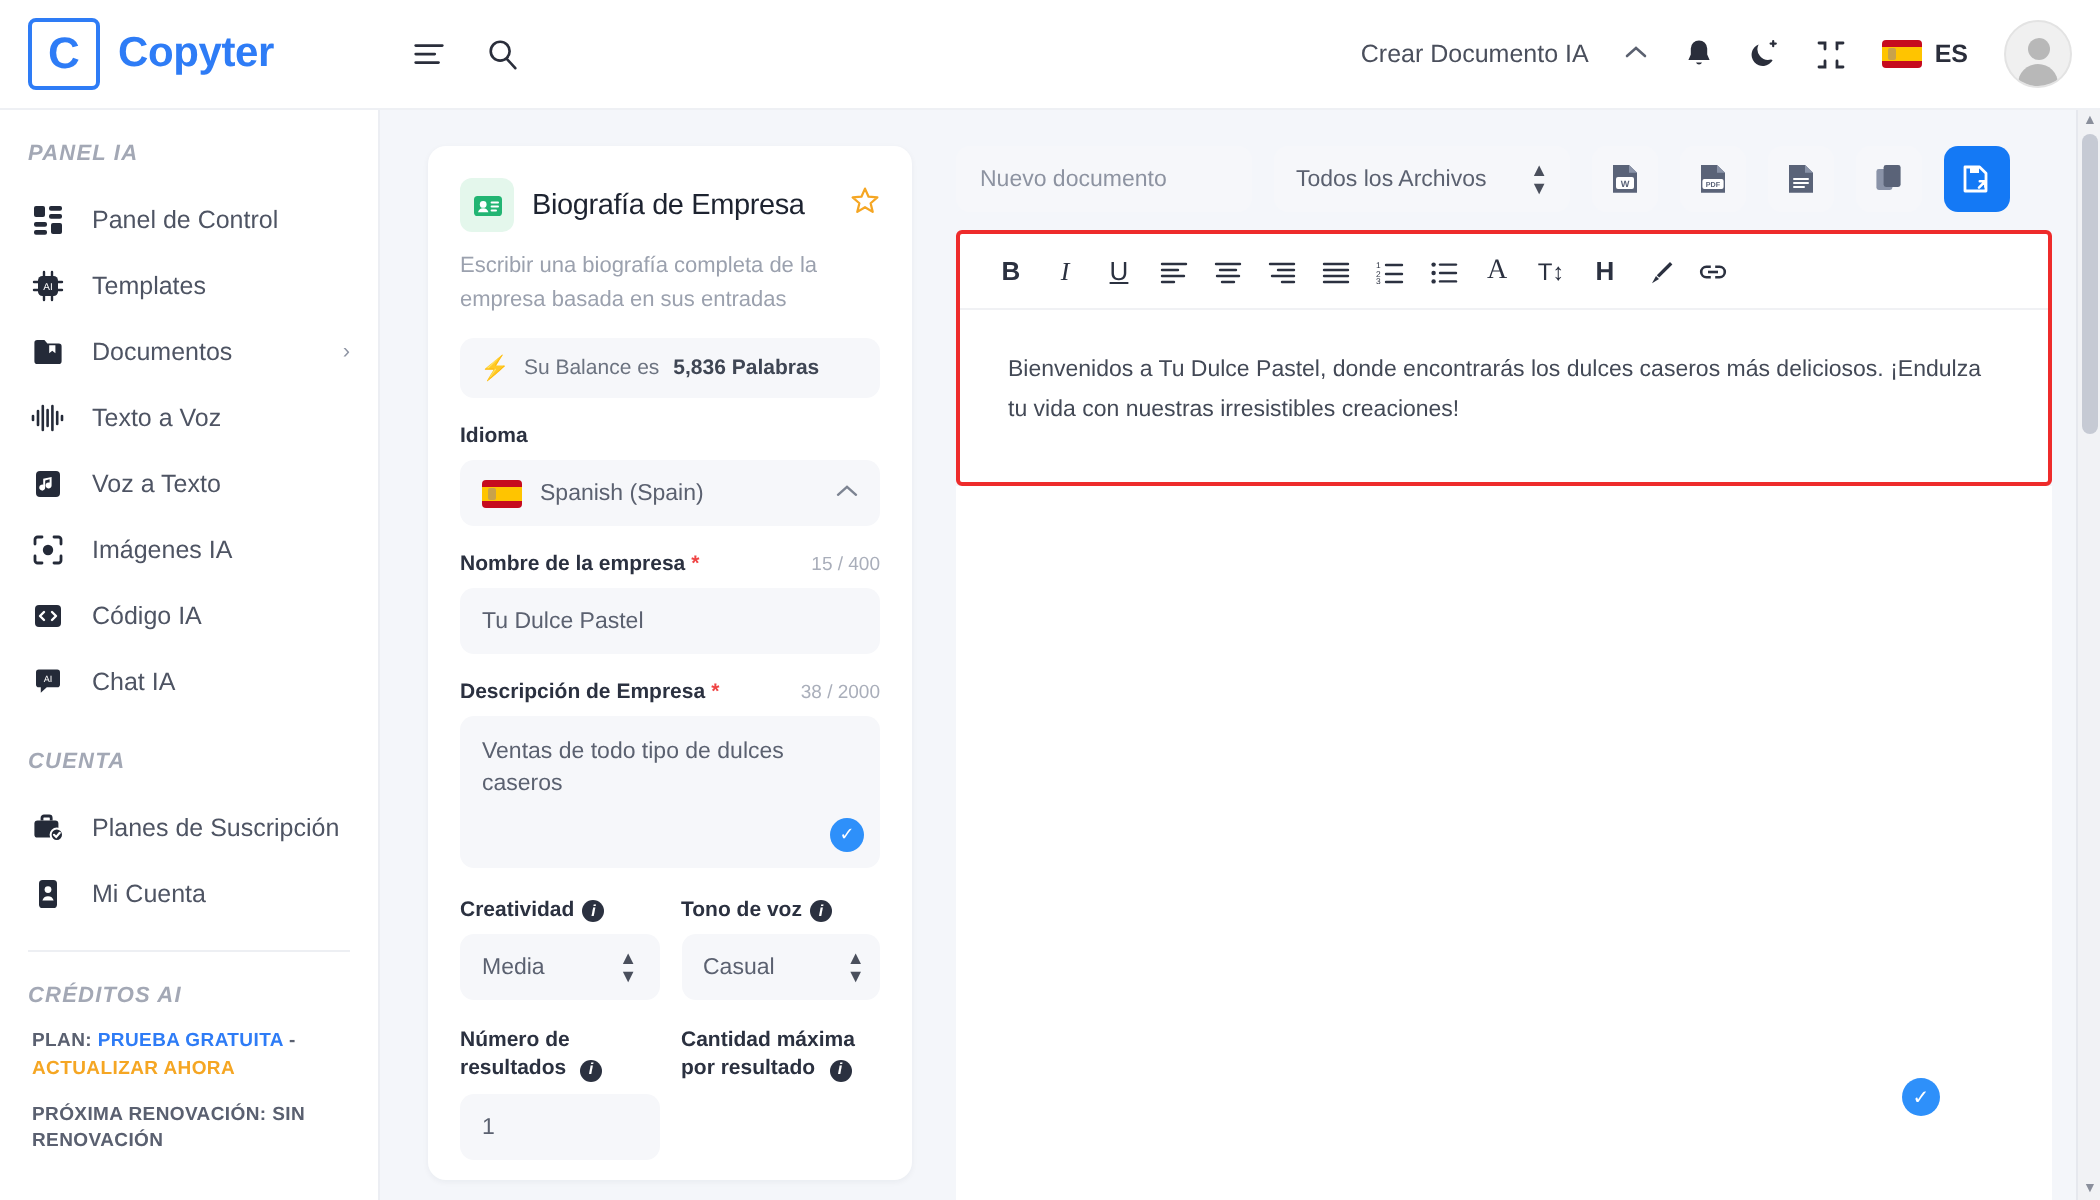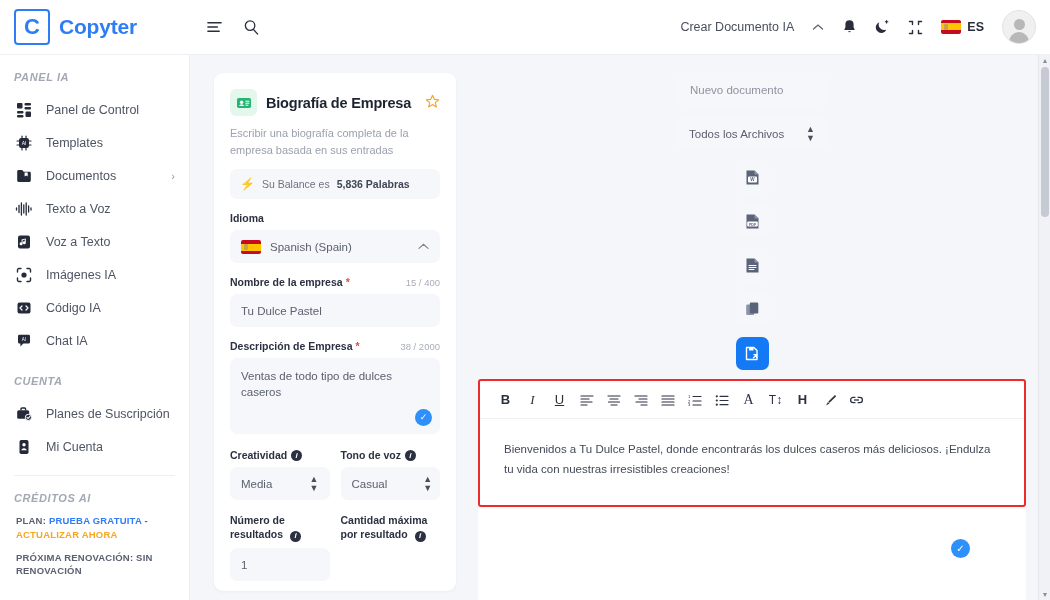--- a/index.html
+++ b/index.html
@@ -81,21 +81,21 @@
     width: 242px; flex: 0 0 242px; background: #fff; border-radius: 9px;
     padding: 16px 16px 10px 16px; align-self: flex-start;
     max-height: 100%; overflow: hidden;
     box-shadow: 0 1px 3px rgba(20,30,60,.05);
   }
   .fc-head { display: flex; align-items: center; gap: 9px; }
   .fc-badge {
     width: 27px; height: 27px; border-radius: 6px; background: #e4f7ec;
     display:flex; align-items:center; justify-content:center; flex:0 0 27px;
   }
-  .fc-title { font-size: 14.5px; font-weight: bold; color: #1d2330; letter-spacing:-.2px; }
+  .fc-title { font-size: 14.5px; font-weight: normal; color: #1d2330; letter-spacing:-.2px; }
   .fc-star { margin-left: auto; color: #f5a623; font-size: 15px; }
   .fc-desc { font-size: 11px; color: #9ba1ae; line-height: 1.5; margin-top: 9px; }
   .balance {
     margin-top: 11px; background: #f6f7fa; border-radius: 7px; padding: 8px 10px;
     display:flex; align-items:center; gap:7px; font-size: 10.5px; color:#6c7380;
   }
   .balance b { color:#3f4654; }
   .bolt { color:#2e7cf6; font-size:12px; }
   .f-label { font-size: 10.5px; font-weight: bold; color: #2b3140; margin: 13px 0 6px; display:flex; align-items:center; }
   .f-label .req { color:#ef4444; margin-left:3px; }
@@ -119,21 +119,21 @@
   }
   .two-col { display:flex; gap:11px; }
   .two-col > div { flex:1 1 0; min-width:0; }
   .info-dot {
     display:inline-flex; width:11px; height:11px; border-radius:50%; background:#2b3140; color:#fff;
     font-size:8px; align-items:center; justify-content:center; margin-left:4px; font-style:italic; font-weight:bold;
   }
 
   
   .editor-col { flex:1 1 auto; min-width:0; display:flex; flex-direction:column; }
-  .doc-toolbar { display:flex; align-items:center; gap:11px; margin-bottom: 9px; flex-direction: column; }
+  .doc-toolbar { display:flex; align-items:center; gap:11px; margin-bottom: 9px; }
   .doc-name {
     width: 148px; height: 33px; background:#f6f7fa; border-radius:7px;
     display:flex; align-items:center; padding:0 12px; font-size:11.5px; color:#8d93a1;
   }
   .doc-filter {
     width: 148px; height: 33px; background:#f6f7fa; border-radius:7px;
     display:flex; align-items:center; justify-content:space-between; padding:0 11px; font-size:11.5px; color:#5b6170;
   }
   .updown { font-size:9px; line-height:.95; color:#4a4f5c; text-align:center; }
   .exp-btn {

